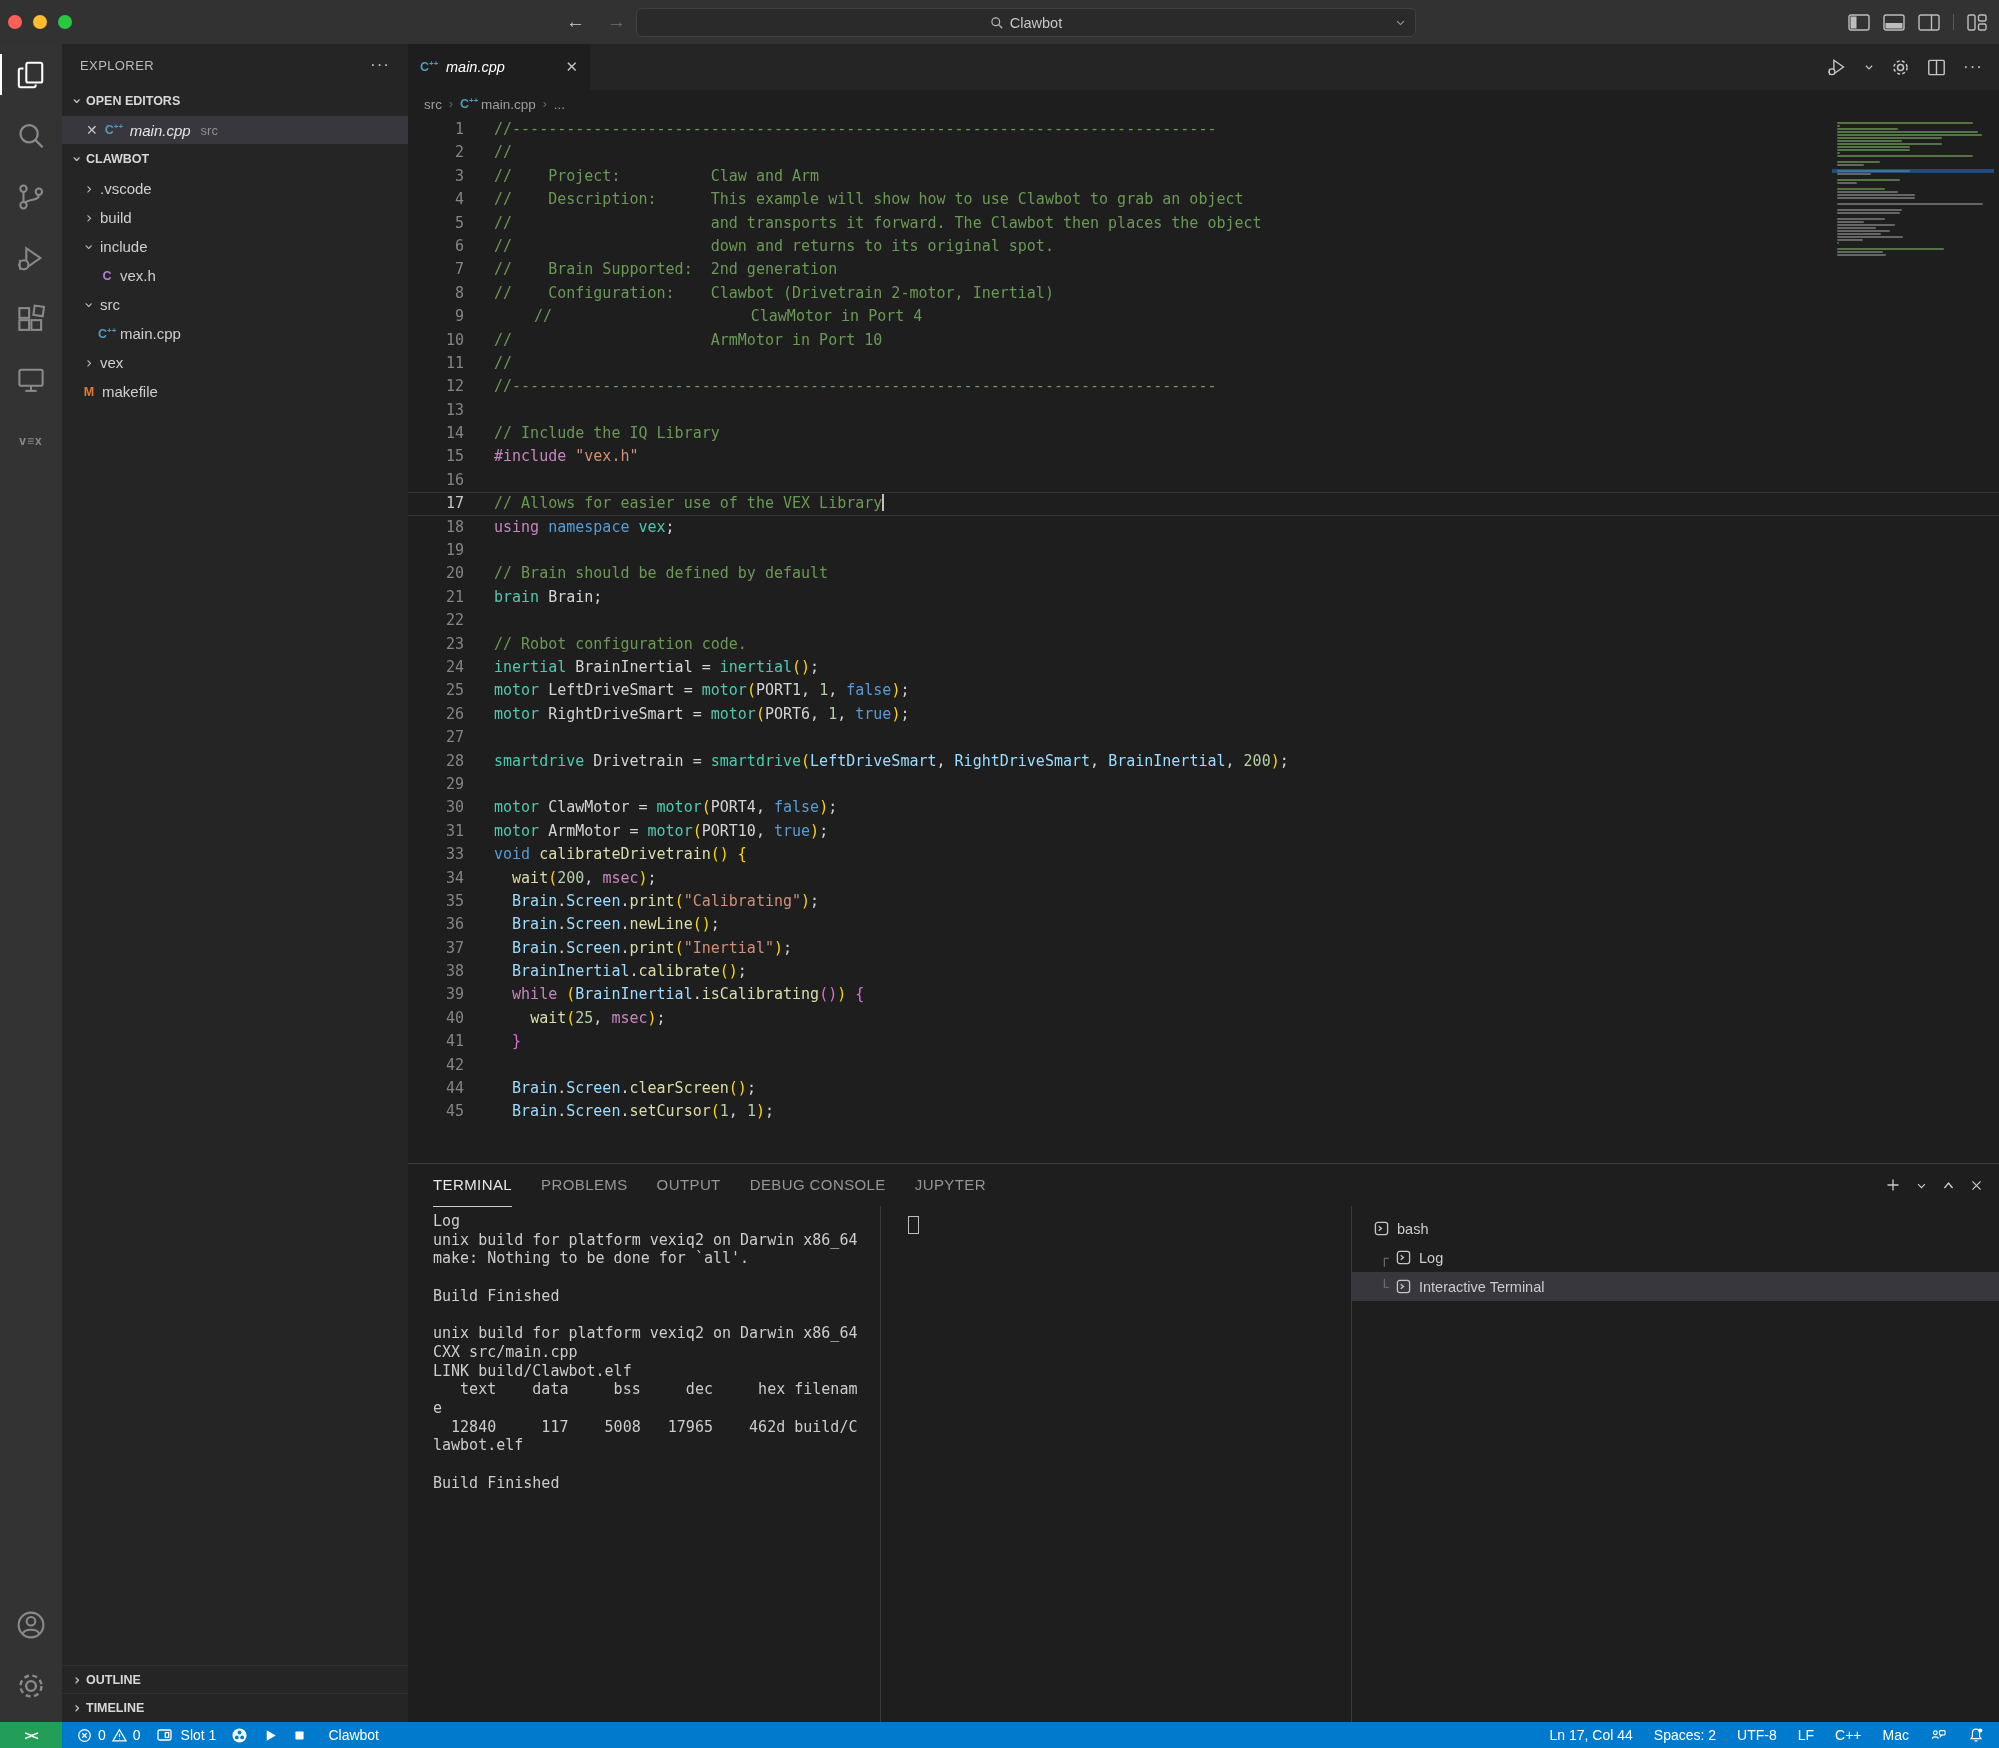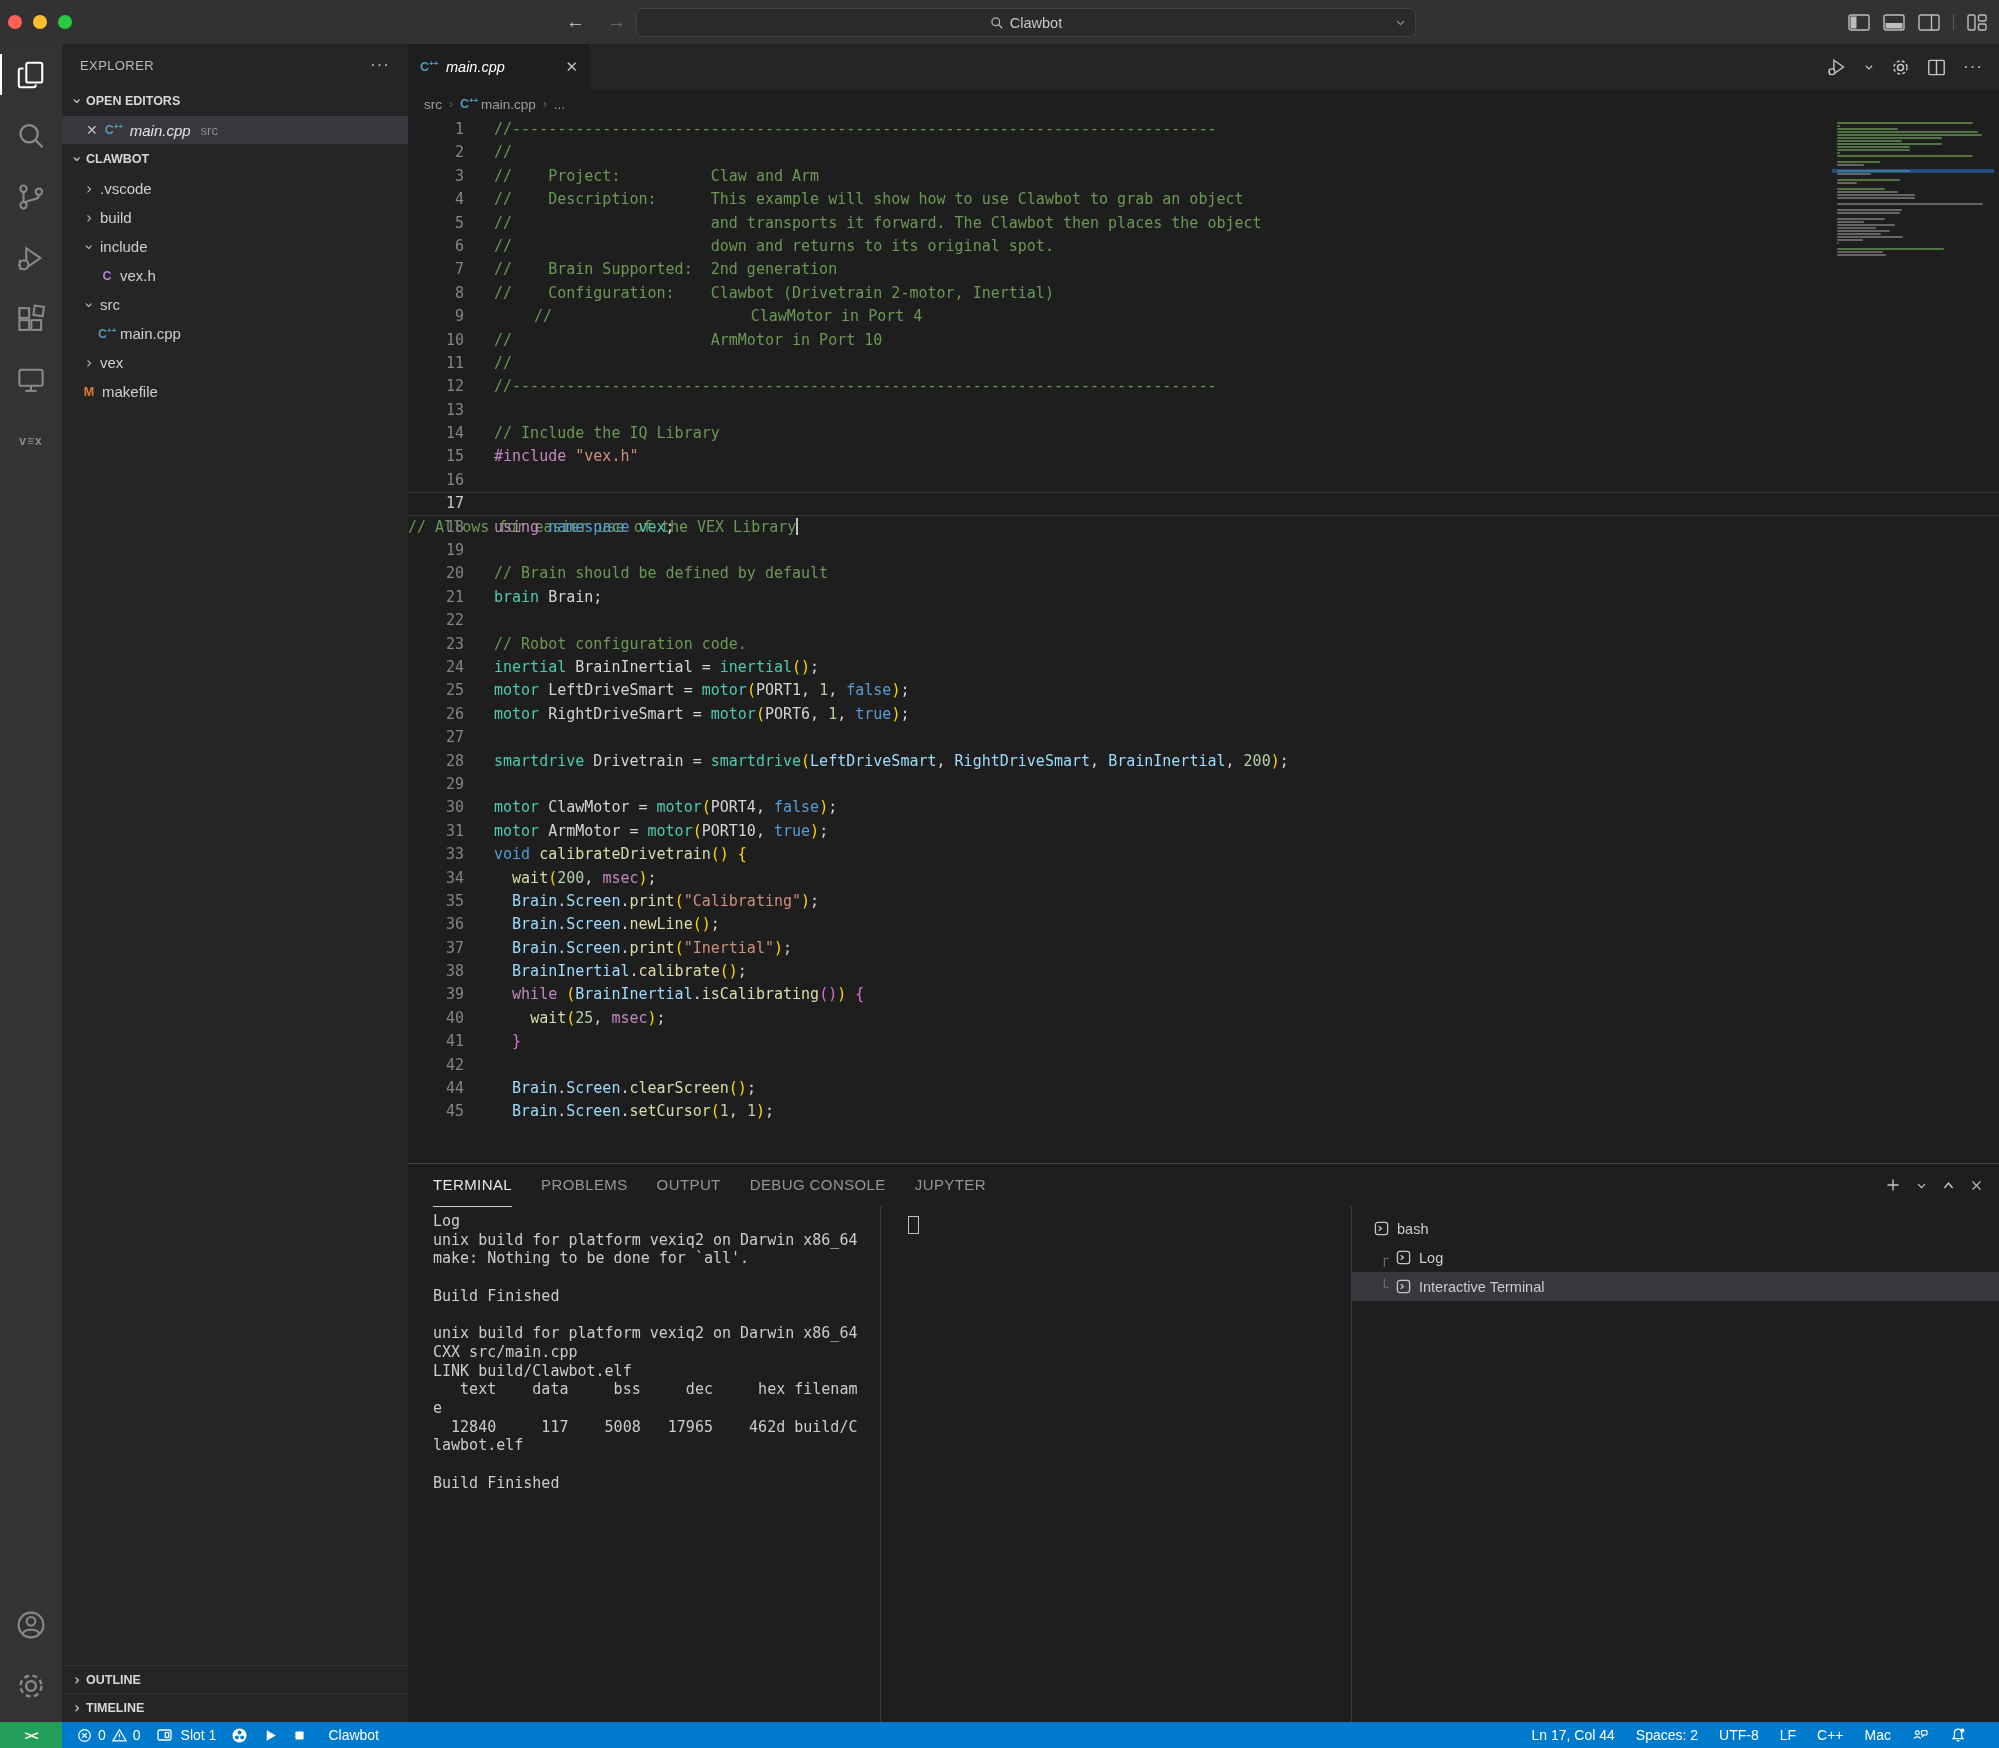--- a/index.html
+++ b/index.html
@@ -53,21 +53,21 @@
   .tabbar{height:46px;background:#252526;display:flex;align-items:stretch;}
   .tab{width:158px;background:#1e1e1e;display:flex;align-items:center;padding:0 12px;gap:8px;
        font-size:14.5px;color:#fff;}
   .tab-label{font-style:italic;}
   .tab .close{margin-left:auto;color:#c0c0c0;font-size:15px;}
   .ed-actions{margin-left:auto;display:flex;align-items:center;gap:17px;padding-right:16px;color:#c5c5c5;}
   .breadcrumb{height:28px;display:flex;align-items:center;gap:7px;padding-left:16px;font-size:13.5px;color:#9d9d9d;}
   .crumb-sep{color:#686868;font-size:12px;}
   .code{position:relative;height:1045px;overflow:hidden;font-family:"DejaVu Sans Mono",monospace;font-size:15px;}
   .cl{display:flex;height:23.4px;line-height:23.4px;white-space:pre;}
-  .cl.active{box-shadow:inset 0 1px 0 #343435, inset 0 -1px 0 #343435;flex-direction:column;}
+  .cl.active{box-shadow:inset 0 1px 0 #343435, inset 0 -1px 0 #343435;}
   .ln{flex:none;width:56px;text-align:right;padding-right:30px;color:#858585;}
   .cl.active .ln{color:#c6c6c6;}
   .ct{flex:none;white-space:pre;}
   .caret{display:inline-block;width:2px;height:17px;background:#c0c0c0;vertical-align:-3px;}
   .minimap{position:absolute;top:4px;right:12px;width:150px;}
   .mbar{height:2px;margin-bottom:1px;border-radius:1px;}
   .mm-hl{position:absolute;left:-5px;right:-7px;height:4px;background:rgba(40,120,220,.5);}
 
   
   .panel{position:absolute;left:408px;top:1163px;right:0;height:559px;background:#1e1e1e;border-top:1px solid #3f3f40;}
@@ -88,21 +88,21 @@
   .tguide{width:16px;margin-left:28px;color:#6f6f6f;font-family:"DejaVu Sans Mono",monospace;flex:none;}
   .ticon{display:flex;align-items:center;margin-right:8px;color:#c5c5c5;flex:none;}
   .ticon.first{margin-left:22px;}
 
   
   .statusbar{position:absolute;left:0;right:0;bottom:0;height:26px;background:#007acc;color:#fff;
              display:flex;align-items:center;font-size:14px;}
   .remote{width:62px;height:100%;background:#229e58;display:flex;align-items:center;justify-content:center;
           font-weight:bold;font-size:13px;letter-spacing:-1px;}
   .sgroup{display:flex;align-items:center;gap:6px;margin-left:15px;}
-  .status-right{margin-left:auto;display:flex;align-items:center;gap:21px;padding-right:33px;}
+  .status-right{margin-left:auto;display:flex;align-items:center;gap:21px;padding-right:15px;}
   .sitem{white-space:nowrap;}
   svg{display:block;}
 </style>
 </head>
 <body>
 
 <div class="app">
 
   <div class="titlebar">
     <div class="lights">

